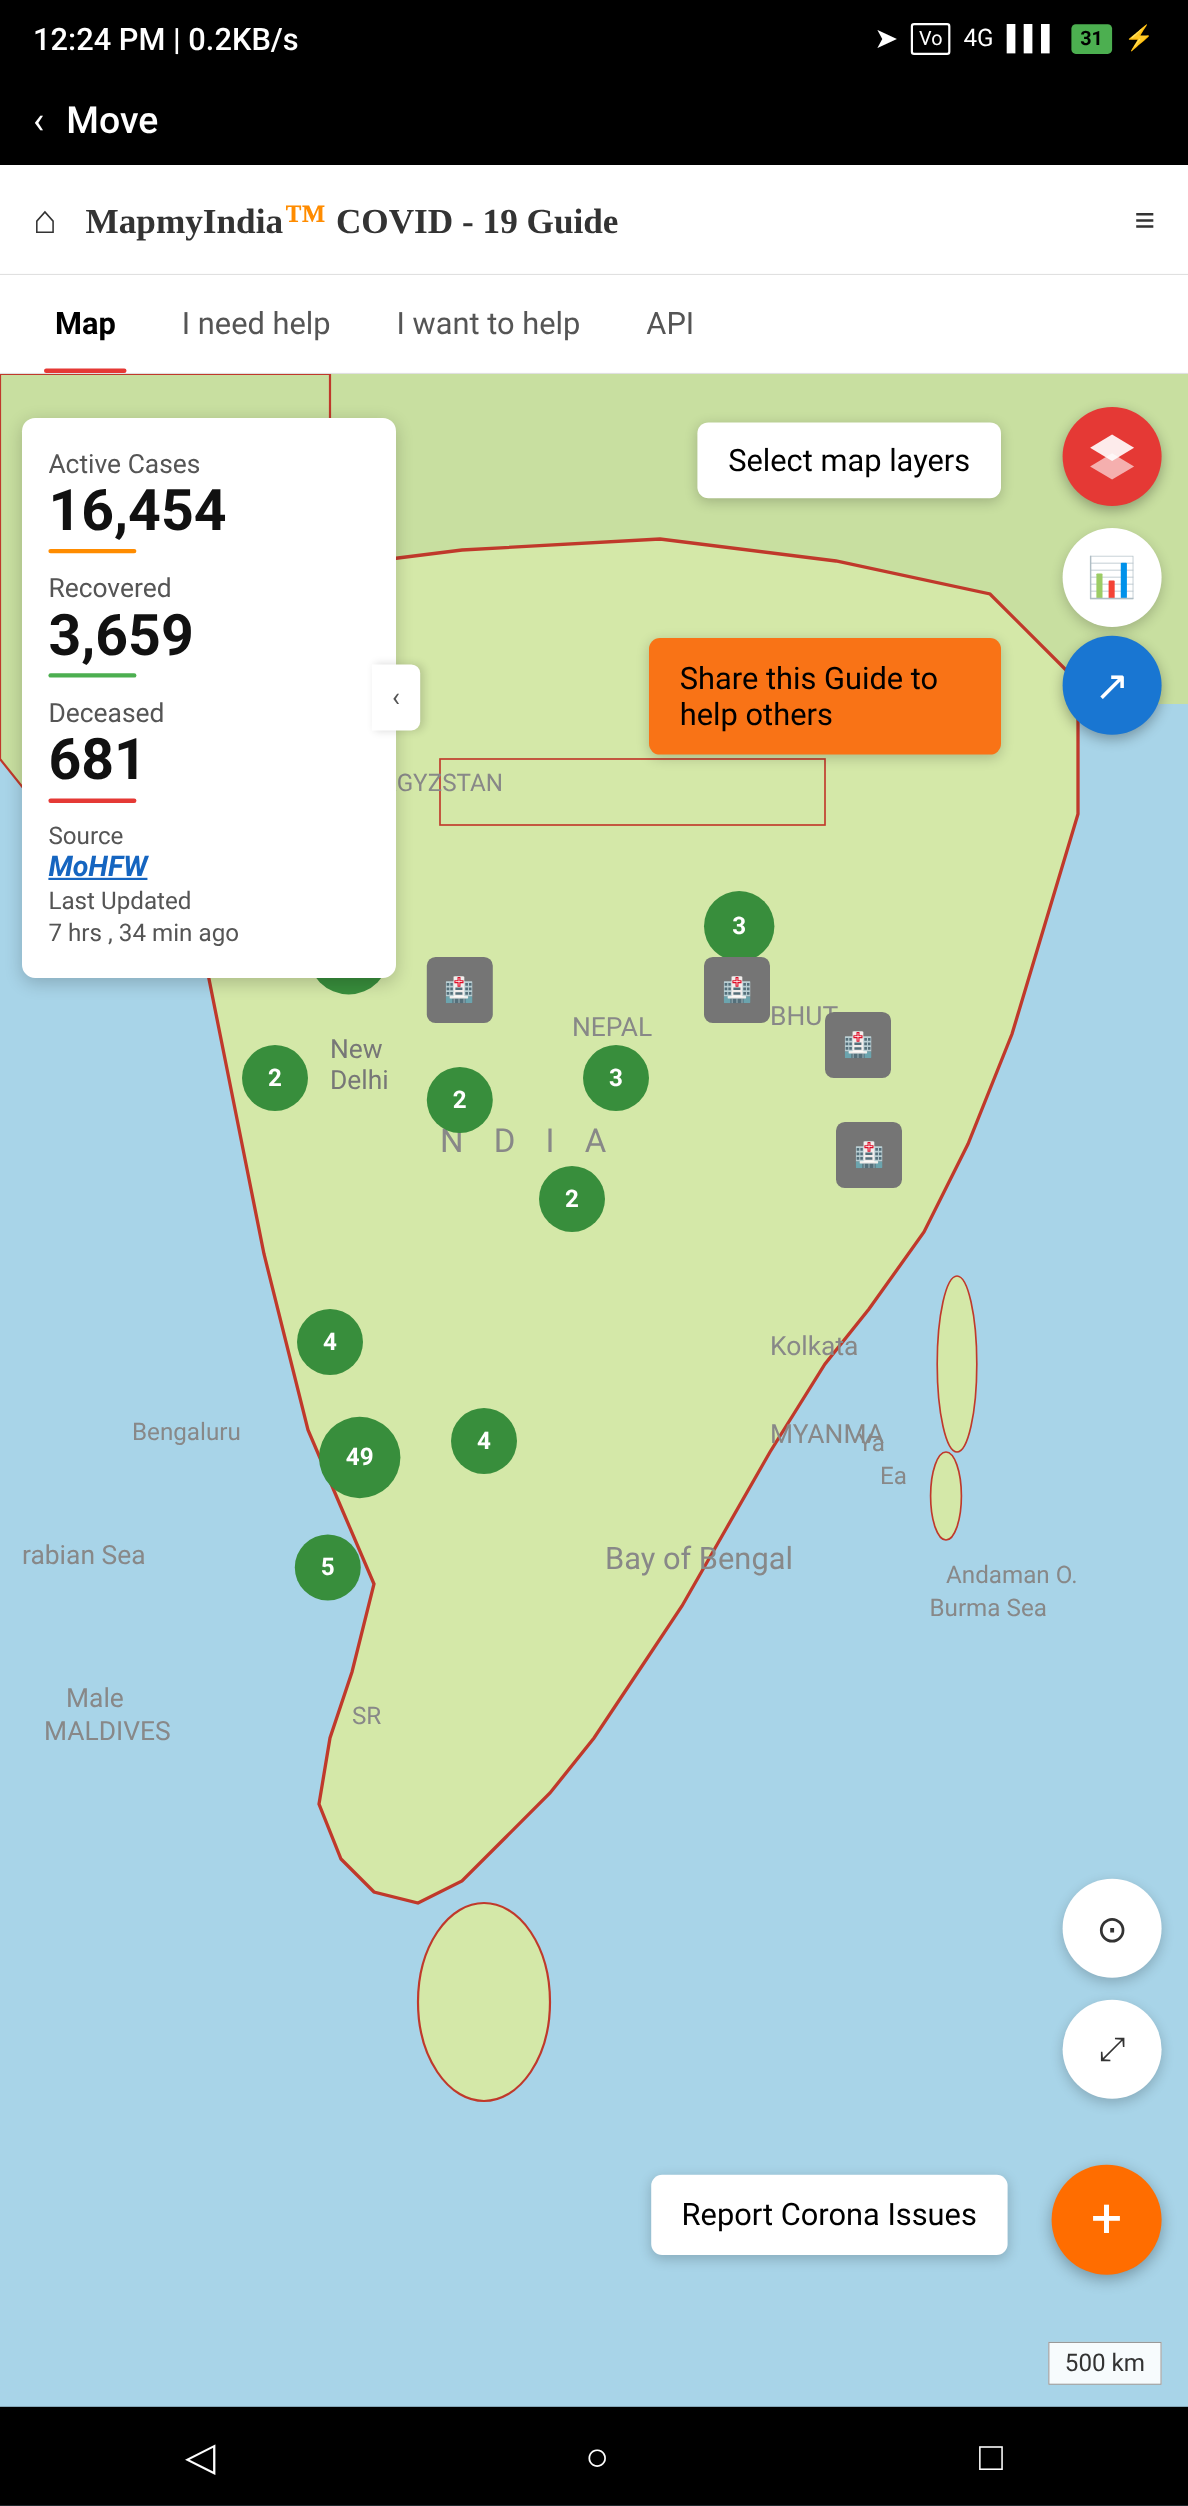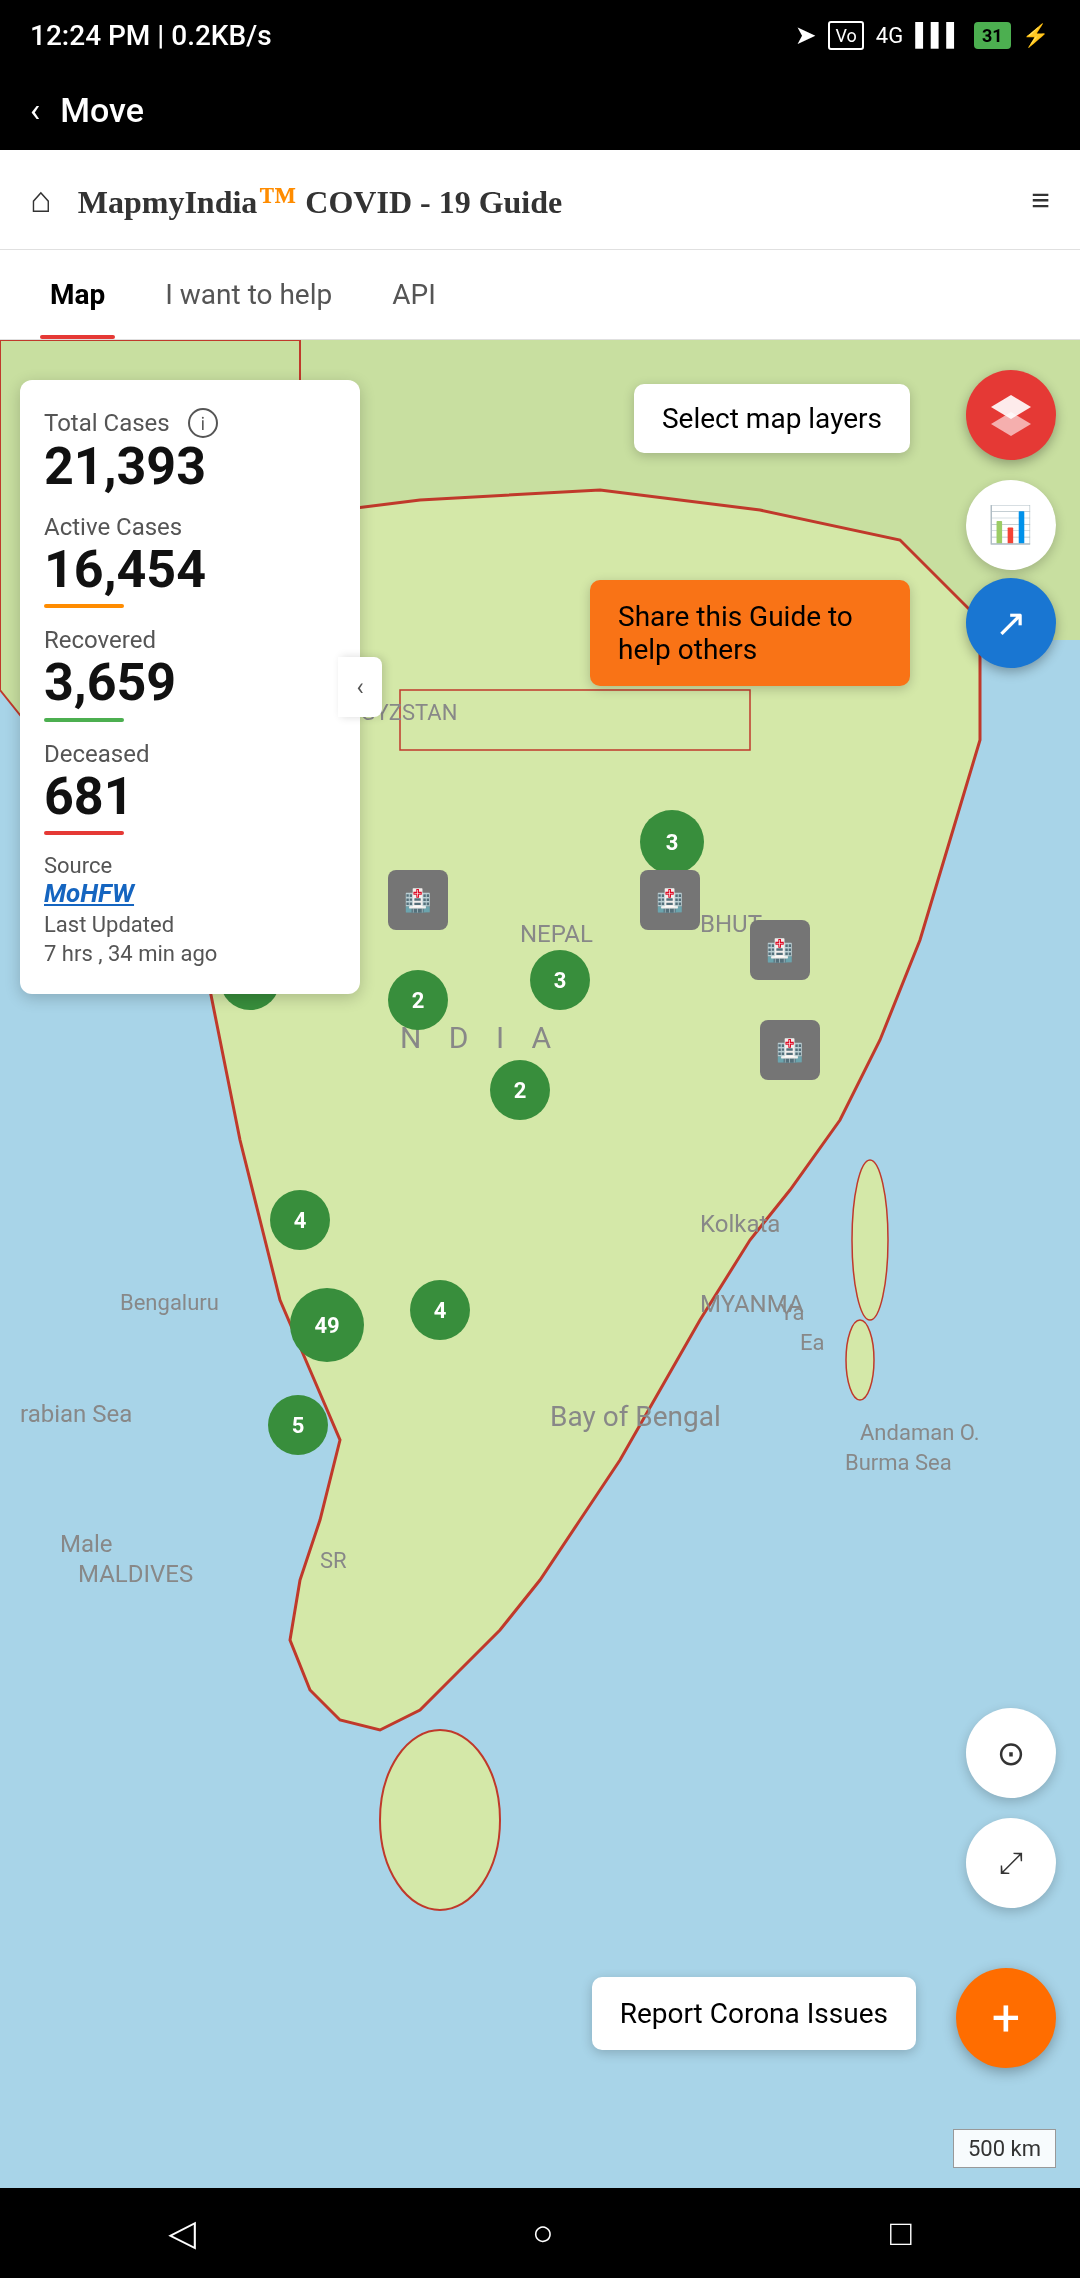--- a/index.html
+++ b/index.html
@@ -511,20 +511,23 @@
     <span class="brand-logo">
       <span>MapmyIndia</span>™<span>COVID - 19 Guide</span>
     </span>
   </div>
   <span class="header-menu">≡</span>
 </div>
 
 <div class="tab-bar">
   <div class="tab-item active">
     <span>Map</span>
+  </div>
+  <div class="tab-item">
+    <span>I need help</span>
   </div>
   <div class="tab-item">
     <span>I want to help</span>
   </div>
   <div class="tab-item">
     <span>API</span>
   </div>
 </div>
 
 <div class="map-container">
@@ -566,35 +569,28 @@
   <div style="position:absolute;top:580px;left:520px;font-size:24px;color:#888;z-index:3;">NEPAL</div>
   <div style="position:absolute;top:570px;left:700px;font-size:24px;color:#888;z-index:3;">BHUT</div>
   <div style="position:absolute;top:680px;left:400px;font-size:30px;color:#888;z-index:3;letter-spacing:10px;">N D I A</div>
   <div style="position:absolute;top:870px;left:700px;font-size:24px;color:#888;z-index:3;">Kolkata</div>
   <div style="position:absolute;top:950px;left:700px;font-size:24px;color:#888;z-index:3;">MYANMA</div>
   <div style="position:absolute;top:260px;left:200px;font-size:22px;color:#888;z-index:3;">bai</div>
   <div style="position:absolute;top:950px;left:120px;font-size:22px;color:#888;z-index:3;">Bengaluru</div>
   <div style="position:absolute;top:1060px;left:20px;font-size:24px;color:#888;z-index:3;">rabian Sea</div>
   <div style="position:absolute;top:1060px;left:550px;font-size:28px;color:#888;z-index:3;">Bay of Bengal</div>
   <div style="position:absolute;top:1190px;left:60px;font-size:24px;color:#888;z-index:3;">Male</div>
-  <div style="position:absolute;top:1220px;left:40px;font-size:24px;color:#888;z-index:3;margin-left:38px;">MALDIVES</div>
+  <div style="position:absolute;top:1220px;left:40px;font-size:24px;color:#888;z-index:3;">MALDIVES</div>
   <div style="position:absolute;top:1180px;left:320px;font-size:22px;color:#888;z-index:3;margin-top:28px;">SR</div>
   <div style="position:absolute;top:1080px;left:860px;font-size:22px;color:#888;z-index:3;">Andaman O.</div>
   <div style="position:absolute;top:1110px;left:845px;font-size:22px;color:#888;z-index:3;">Burma Sea</div>
   <div style="position:absolute;top:960px;left:780px;font-size:22px;color:#888;z-index:3;">Ya</div>
   <div style="position:absolute;top:990px;left:800px;font-size:22px;color:#888;z-index:3;">Ea</div>
 
   <div class="stats-panel">
-    <div class="stat-row">
-      <div class="stat-label">
-        <span>Total Cases</span>
-        <span class="info-circle">ℹ</span>
-      </div>
-      <div class="stat-value">21,393</div>
-    </div>
     <div class="stat-row">
       <div class="stat-label">
         <span>Active Cases</span>
       </div>
       <div class="stat-value">16,454</div>
       <div class="stat-underline underline-orange"></div>
     </div>
     <div class="stat-row">
       <div class="stat-label">
         <span>Recovered</span>

